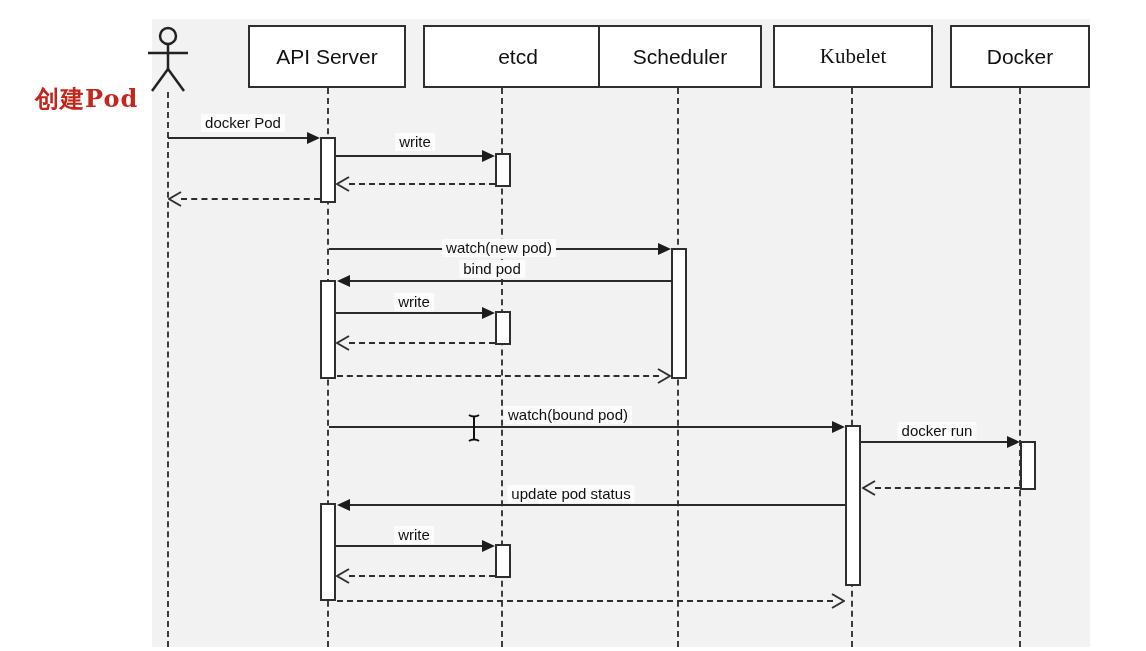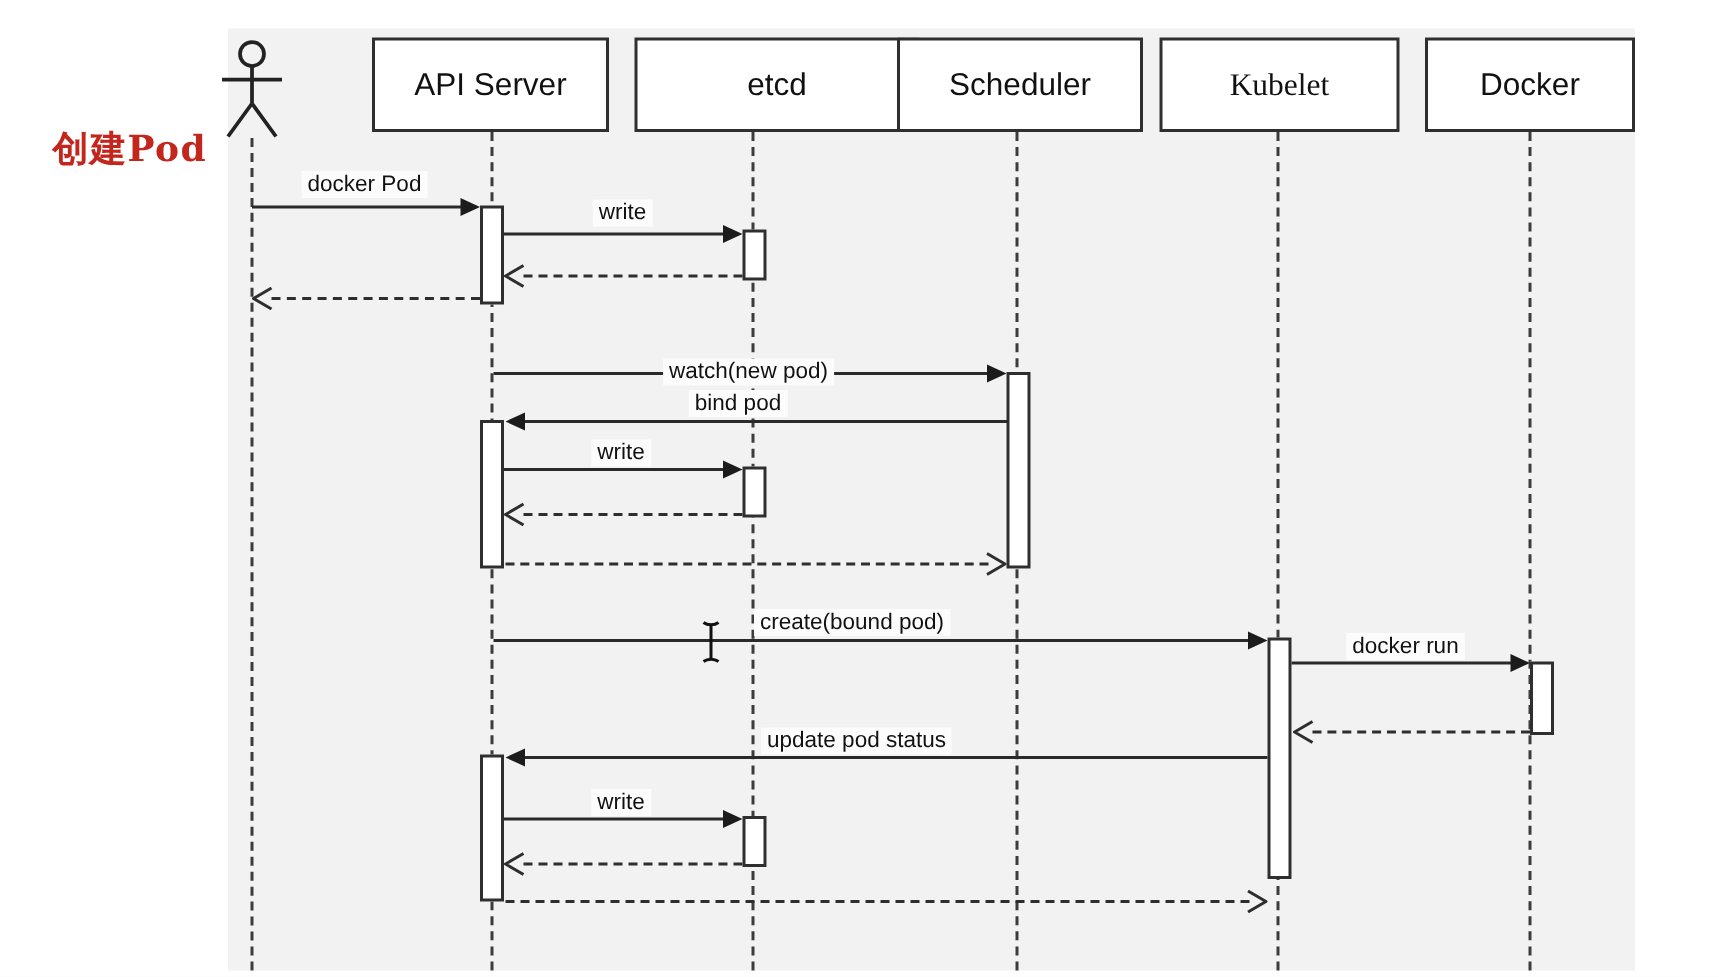--- a/index.html
+++ b/index.html
@@ -137,21 +137,21 @@
     <svg class="oah" style="left:831px;top:593px;" viewBox="0 0 14 16">
         <polyline points="1,1 13,8 1,15" fill="none" stroke="#2e2e2e" stroke-width="2"></polyline>
       </svg>
   </div>
 
   <div class="mlabel" style="left:243px;top:114px;">docker Pod</div>
   <div class="mlabel" style="left:415px;top:133px;">write</div>
   <div class="mlabel" style="left:499px;top:227px;margin-top:12px;">watch(new pod)</div>
   <div class="mlabel" style="left:492px;top:260px;">bind pod</div>
   <div class="mlabel" style="left:414px;top:293px;">write</div>
-  <div class="mlabel" style="left:568px;top:406px;">create(bound pod)</div>
+  <div class="mlabel" style="left:568px;top:406px;">watch(bound pod)</div>
   <div class="mlabel" style="left:937px;top:422px;">docker run</div>
   <div class="mlabel" style="left:571px;top:485px;">update pod status</div>
   <div class="mlabel" style="left:414px;top:526px;">write</div>
 
   <div class="pbox" style="left:248px;top:25px;width:158px;">
     <span>API Server</span>
   </div>
   <div class="pbox" style="left:423px;top:25px;width:190px;">
     <span>etcd</span>
   </div>

